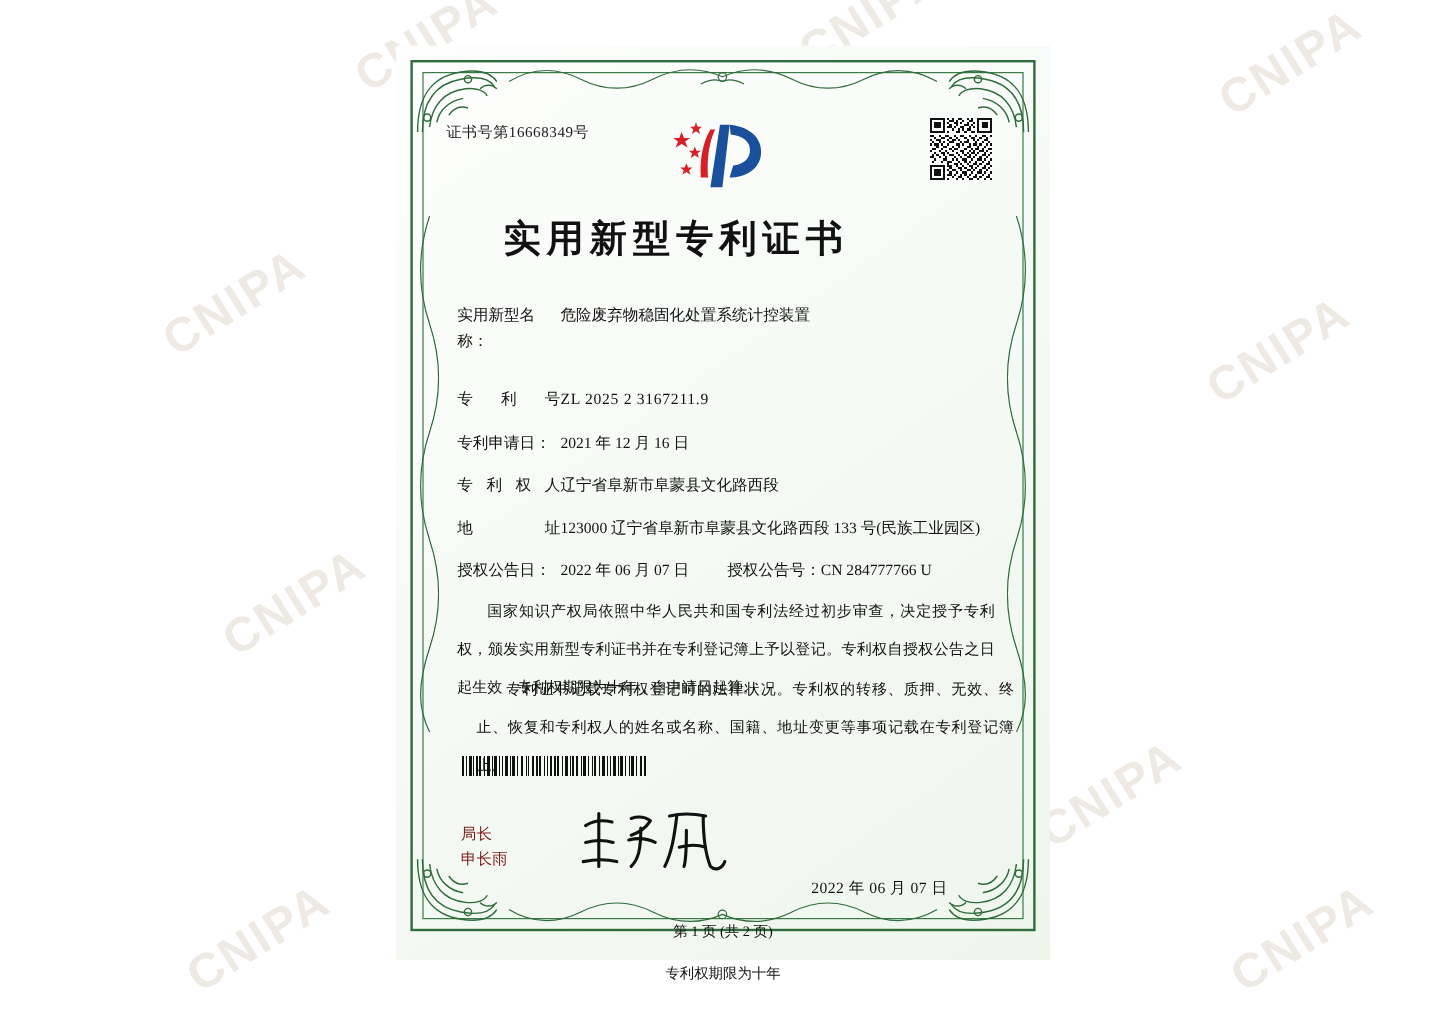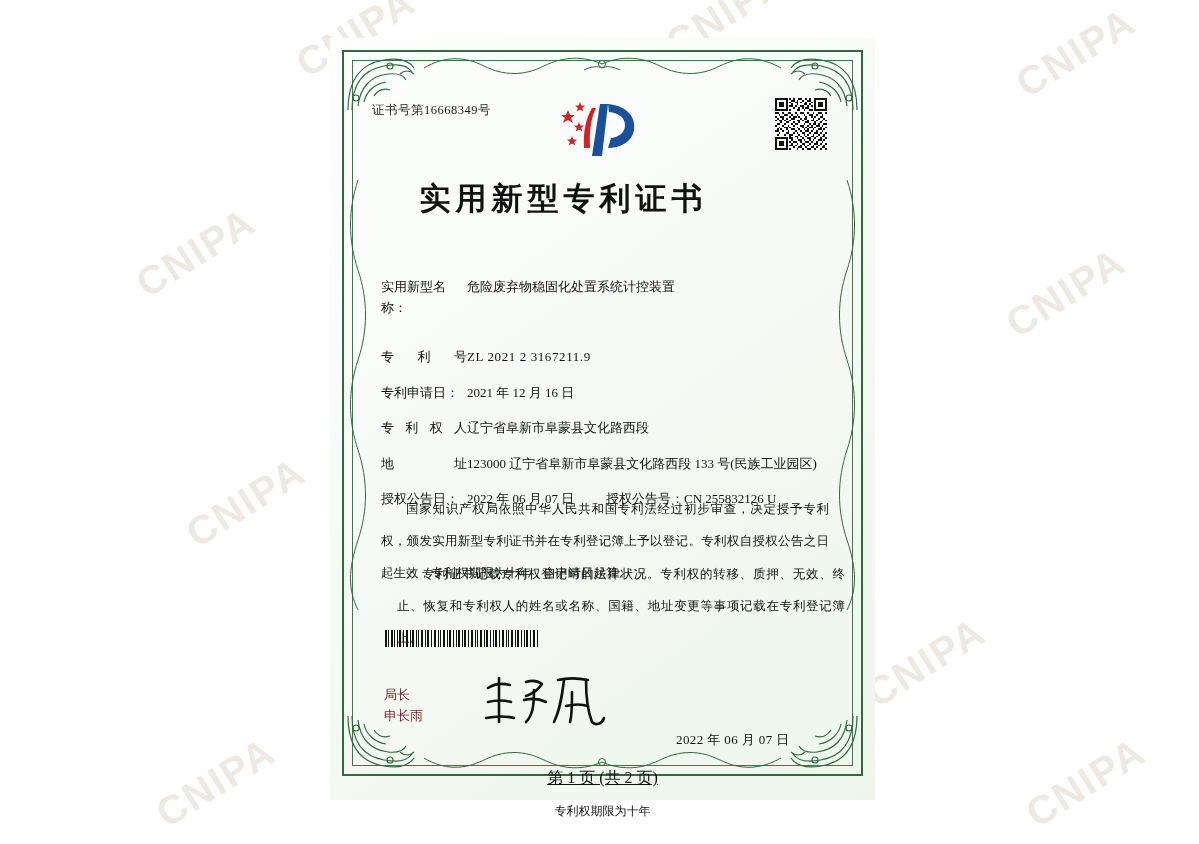--- a/index.html
+++ b/index.html
@@ -118,21 +118,20 @@
   }
 
   
   .field {
     position: absolute;
     left: 381px;
     width: 447px;
     font-size: 13px;
     color: #111;
     line-height: 21px;
-    margin-top: 24px;
   }
   .field .lbl {
     display: inline-block;
     width: 86px;
     vertical-align: top;
   }
   .field .lbl.spread {
     display: inline-block;
     width: 86px;
     text-align: justify;
@@ -203,23 +202,22 @@
     font-size: 13px;
     color: #111;
     letter-spacing: 0.4px;
     white-space: nowrap;
   }
   #page-no {
     position: absolute;
     left: 352px; top: 768px;
     width: 501px;
     text-align: center;
-    font-size: 16px;
+    font-size: 12px;
     color: #111;
-    text-decoration: underline;
   }
   #footnote {
     position: absolute;
     left: 352px; top: 803px;
     width: 501px;
     text-align: center;
     font-size: 12px;
     color: #111;
   }
 </style>
@@ -556,39 +554,39 @@
   </svg>
 
   <div id="title">实用新型专利证书</div>
 
   <div class="field" id="f-name">
     <span class="lbl">实用新型名称：</span><span class="val">危险废弃物稳固化处置系统计控装置</span>
   </div>
 
 
   <div class="field" id="f-patno">
-    <span class="lbl spread">专利号</span><span class="val latin">ZL 2021 2 3167211.9</span>
+    <span class="lbl spread">专利号</span><span class="val latin">ZL 2025 2 3167211.9</span>
   </div>
 
   <div class="field" id="f-appdate">
     <span class="lbl">专利申请日：</span><span class="val">2021 年 12 月 16 日</span>
   </div>
 
   <div class="field" id="f-owner">
     <span class="lbl spread">专利权人</span><span class="val">辽宁省阜新市阜蒙县文化路西段</span>
   </div>
 
   <div class="field" id="f-addr">
     <span class="lbl spread">地址</span><span class="val">123000 辽宁省阜新市阜蒙县文化路西段 133 号(民族工业园区)</span>
   </div>
 
   <div class="field" id="f-pub">
     <span class="lbl">授权公告日：</span><span class="val">2022 年 06 月 07 日</span>
     <span class="second">
-      <span>授权公告号：</span><span class="latin">CN 255832126 U</span>
+      <span>授权公告号：</span><span class="latin">CN 284777766 U</span>
     </span>
   </div>
 
   <div class="para" id="p1">国家知识产权局依照中华人民共和国专利法经过初步审查，决定授予专利权，颁发实用新型专利证书并在专利登记簿上予以登记。专利权自授权公告之日起生效，专利权期限为十年，自申请日起算。</div>
   <div class="para" id="p2">专利证书记载专利权登记时的法律状况。专利权的转移、质押、无效、终止、恢复和专利权人的姓名或名称、国籍、地址变更等事项记载在专利登记簿上。</div>
 
   <svg id="barcode" viewBox="0 0 155 17" shape-rendering="crispEdges">
     <g fill="#111111">
       <rect x="0" y="0" width="2" height="17"></rect>
         <rect x="3" y="0" width="1" height="17"></rect>

